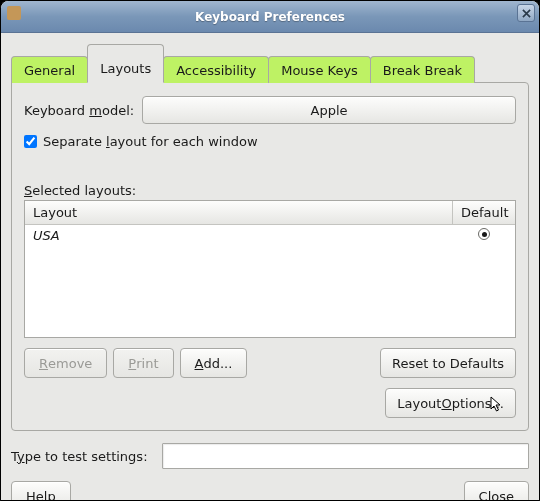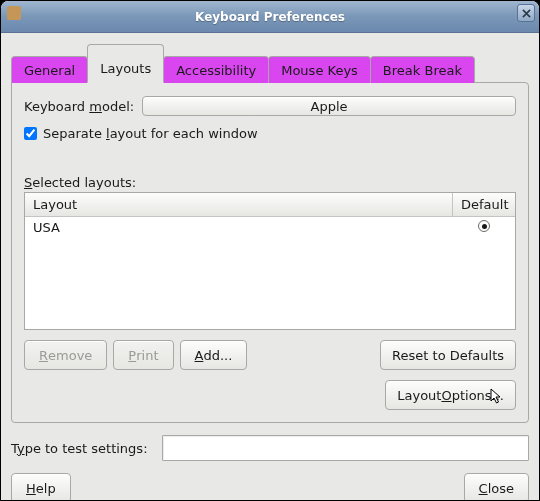--- a/index.html
+++ b/index.html
@@ -63,21 +63,21 @@
 
 .tab-strip {
   display: flex;
   align-items: flex-end;
   margin-bottom: -1px;
   position: relative;
   z-index: 2;
 }
 .tab {
   padding: 6px 12px 5px 12px;
-  background: #d946ef;
+  background: #bef264;
   border: 1px solid #a8a8a4;
   border-bottom: none;
   border-radius: 4px 4px 0 0;
   margin-right: -1px;
   cursor: pointer;
   font-size: 13px;
   position: relative;
 }
 .tab.active {
   background: #e8e8e6;
@@ -92,21 +92,21 @@
   padding: 13px 12px 12px 12px;
   background: #e8e8e6;
   position: relative;
   z-index: 1;
 }
 
 .row { display: flex; align-items: center; margin-bottom: 10px; }
 .label { margin-right: 8px; }
 .model-btn {
   flex: 1;
-  height: 20px;
+  height: 28px;
   background: linear-gradient(to bottom,#fdfdfc,#e6e6e3);
   border: 1px solid #a8a8a4;
   border-radius: 4px;
   text-align: center;
   display: flex;
   align-items: center;
   justify-content: center;
   cursor: pointer;
   box-shadow: inset 0 1px 0 #fff;
 }
@@ -127,21 +127,21 @@
 }
 .th {
   padding: 4px 8px;
   font-size: 13px;
   border-right: 1px solid #c4c4c0;
 }
 .th.layout { flex: 1; }
 .th.default { width: 62px; border-right: none; text-align: left; }
 .table-body { }
 .tr { display: flex; }
-.td { padding: 3px 8px; }
+.td { padding: 3px 8px; font-style: italic; }
 .td.layout { flex: 1; }
 .td.default { width: 62px; display:flex; justify-content:center; }
 .radio-dot {
   width: 12px; height: 12px; border: 1px solid #6a6a66; border-radius: 50%;
   display:flex; align-items:center; justify-content:center; background:#fff;
 }
 .radio-dot::after{content:"";width:5px;height:5px;background:#1a1a1a;border-radius:50%;}
 
 .button-row { display:flex; gap:6px; margin-bottom:10px; }
 .button-row .spacer { flex:1; }

